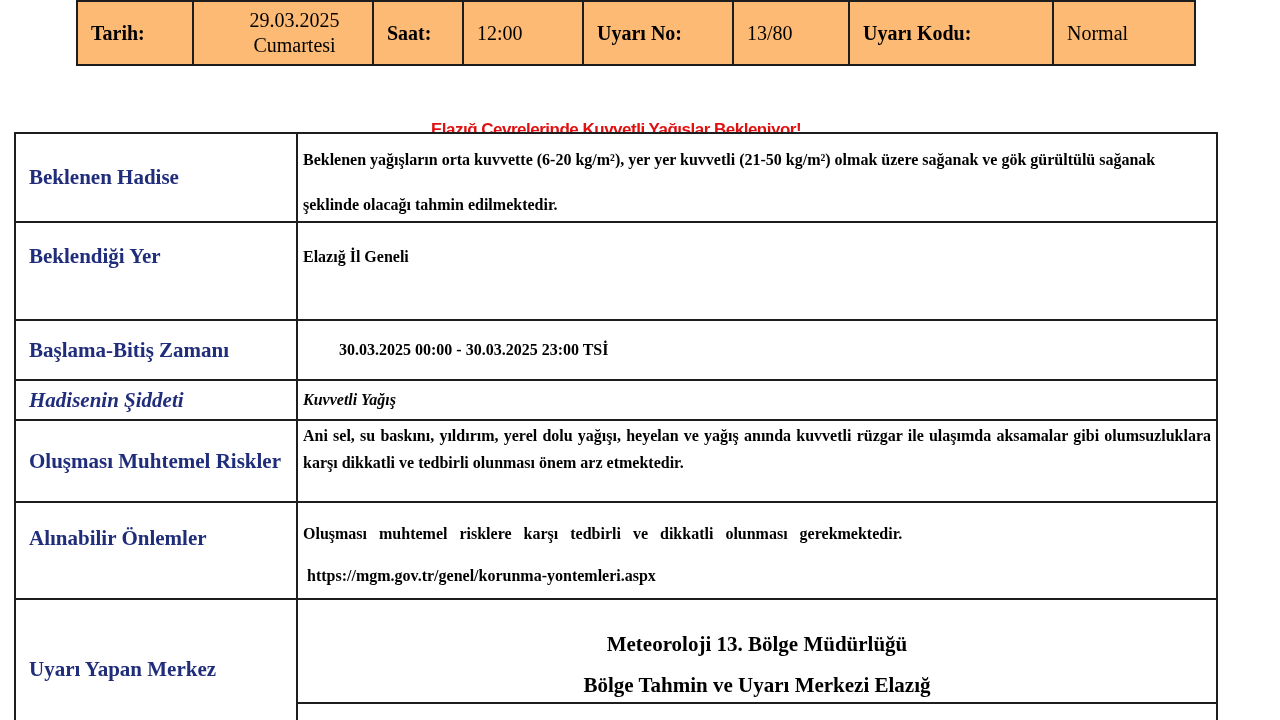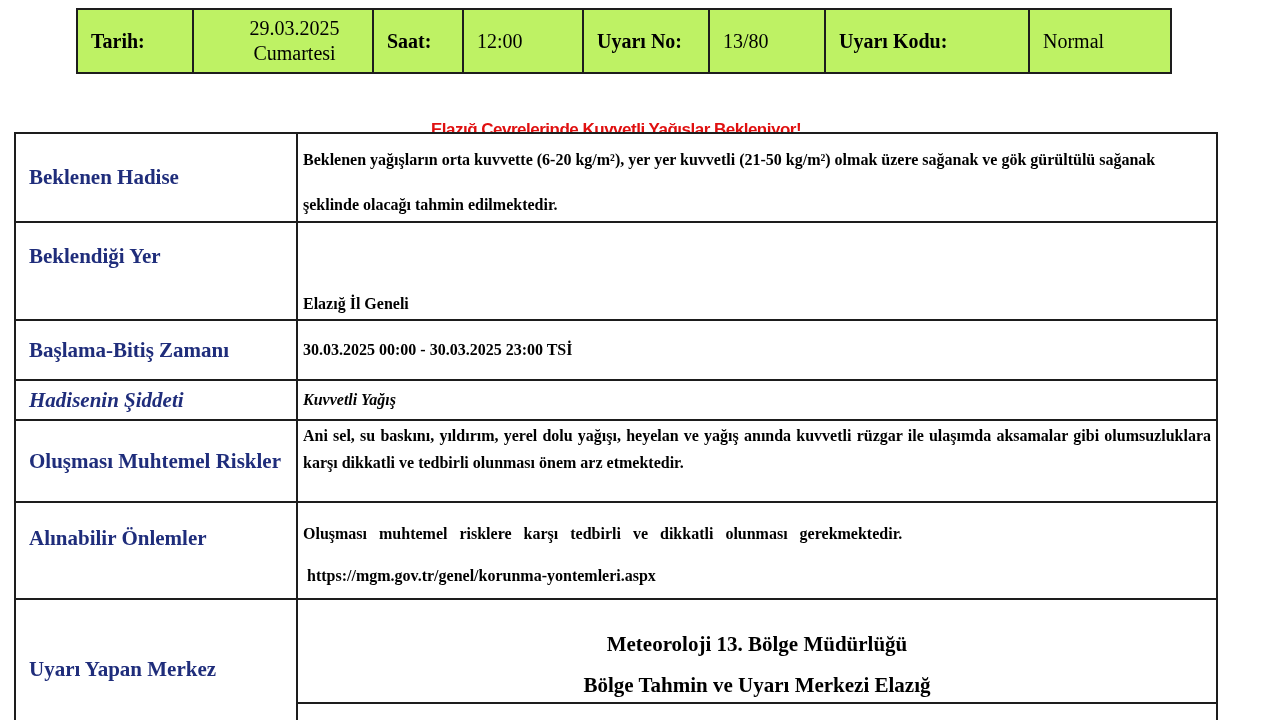--- a/index.html
+++ b/index.html
@@ -8,26 +8,26 @@
     overflow: hidden;
     background: #ffffff;
     position: relative;
     font-family: "Liberation Serif", serif;
     color: #000;
   }
 
   
   .header-table {
     position: absolute;
-    left: 76px; top: 8px;
+    left: 76px; top: 0;
     height: 66px;
     display: flex;
     border: 2px solid #1d1d1d;
     box-sizing: border-box;
-    background: #bef264;
+    background: #fdba74;
   }
   .h-cell {
     box-sizing: border-box;
     border-left: 2px solid #1d1d1d;
     display: flex;
     align-items: center;
     padding-left: 13px;
     font-size: 20px;
     white-space: nowrap;
   }
@@ -92,24 +92,24 @@
     font-size: 16px;
     padding-left: 5px;
     padding-right: 5px;
   }
 
   .r1 { height: 87px; }
   .r1 .value-cell { line-height: 45px; padding-top: 3px; }
 
   .r2 { height: 98px; }
   .r2 .label-cell { justify-content: flex-start; padding-top: 20px; }
-  .r2 .value-cell { padding-top: 20px; line-height: 28px; margin-top: 47px; }
+  .r2 .value-cell { padding-top: 20px; line-height: 28px; }
 
   .r3 { height: 60px; }
-  .r3 .value-cell { display: flex; align-items: center; }
+  .r3 .value-cell { display: flex; align-items: center; margin-left: 36px; }
 
   .r4 { height: 40px; font-style: italic; }
   .r4 .value-cell { display: flex; align-items: center; }
 
   .r5 { height: 82px; }
   .r5 .value-cell { line-height: 27px; padding-top: 1px; text-align: justify; }
 
   .r6 { height: 97px; }
   .r6 .label-cell { justify-content: flex-start; padding-top: 22px; }
   .r6 .value-cell { padding-top: 10px; }
@@ -136,21 +136,21 @@
 <div class="header-table">
   <div class="h-cell h-label" style="width:114px">Tarih:</div>
   <div class="h-cell centered" style="width:180px">
     <div class="two-line">
       <span>29.03.2025</span><br>
       <span>Cumartesi</span>
     </div>
   </div>
   <div class="h-cell h-label" style="width:90px">Saat:</div>
   <div class="h-cell" style="width:120px">12:00</div>
-  <div class="h-cell h-label" style="width:126px">Uyarı No:</div>
+  <div class="h-cell h-label" style="width:150px">Uyarı No:</div>
   <div class="h-cell" style="width:116px">13/80</div>
   <div class="h-cell h-label" style="width:204px">Uyarı Kodu:</div>
   <div class="h-cell" style="width:142px">Normal</div>
 </div>
 
 <div class="headline">Elazığ Çevrelerinde Kuvvetli Yağışlar Bekleniyor!</div>
 
 <div class="main-table">
 
   <div class="row r1">

